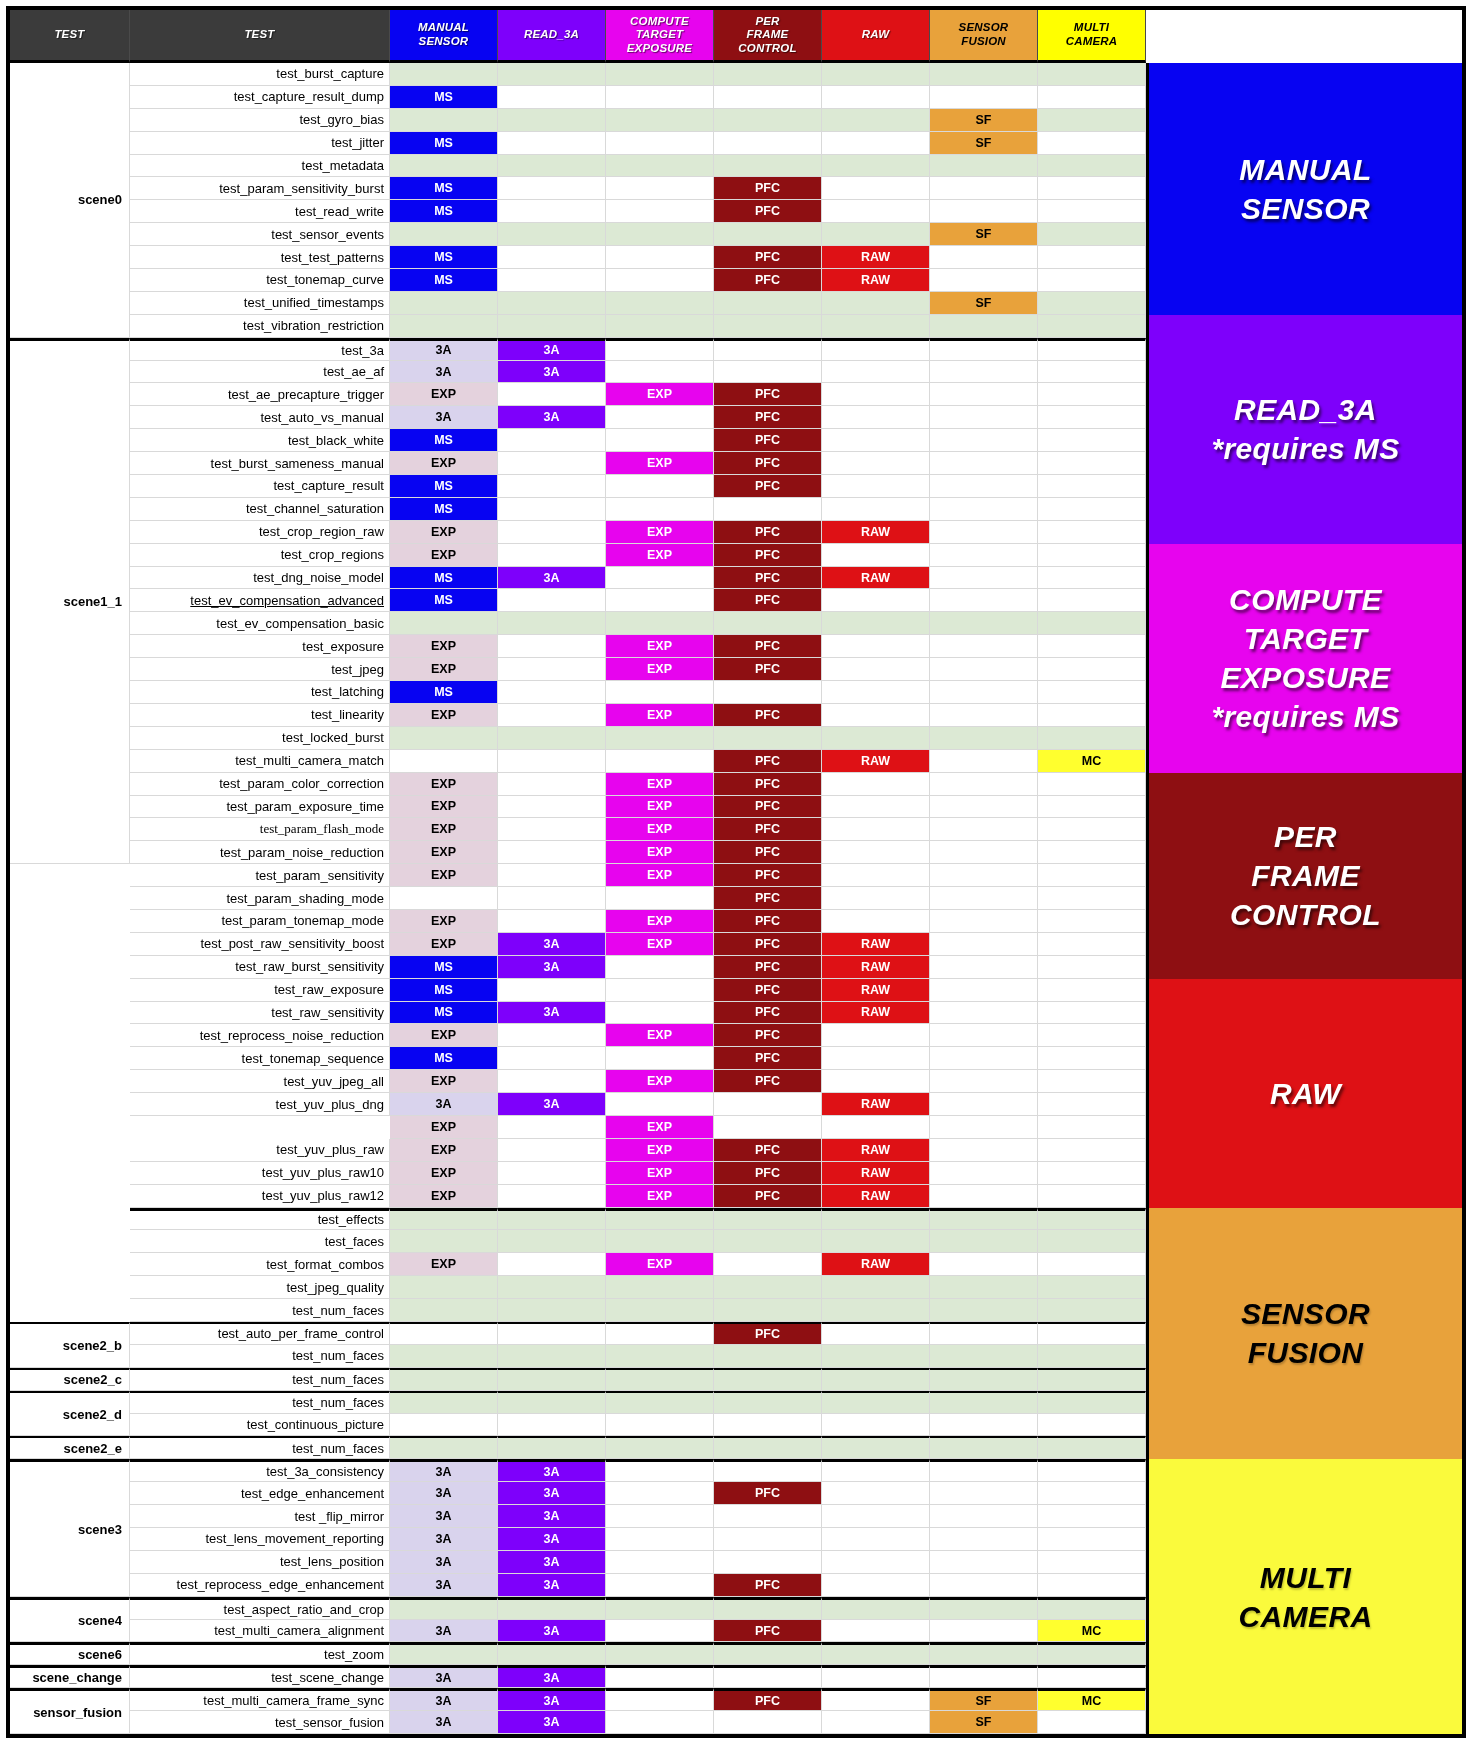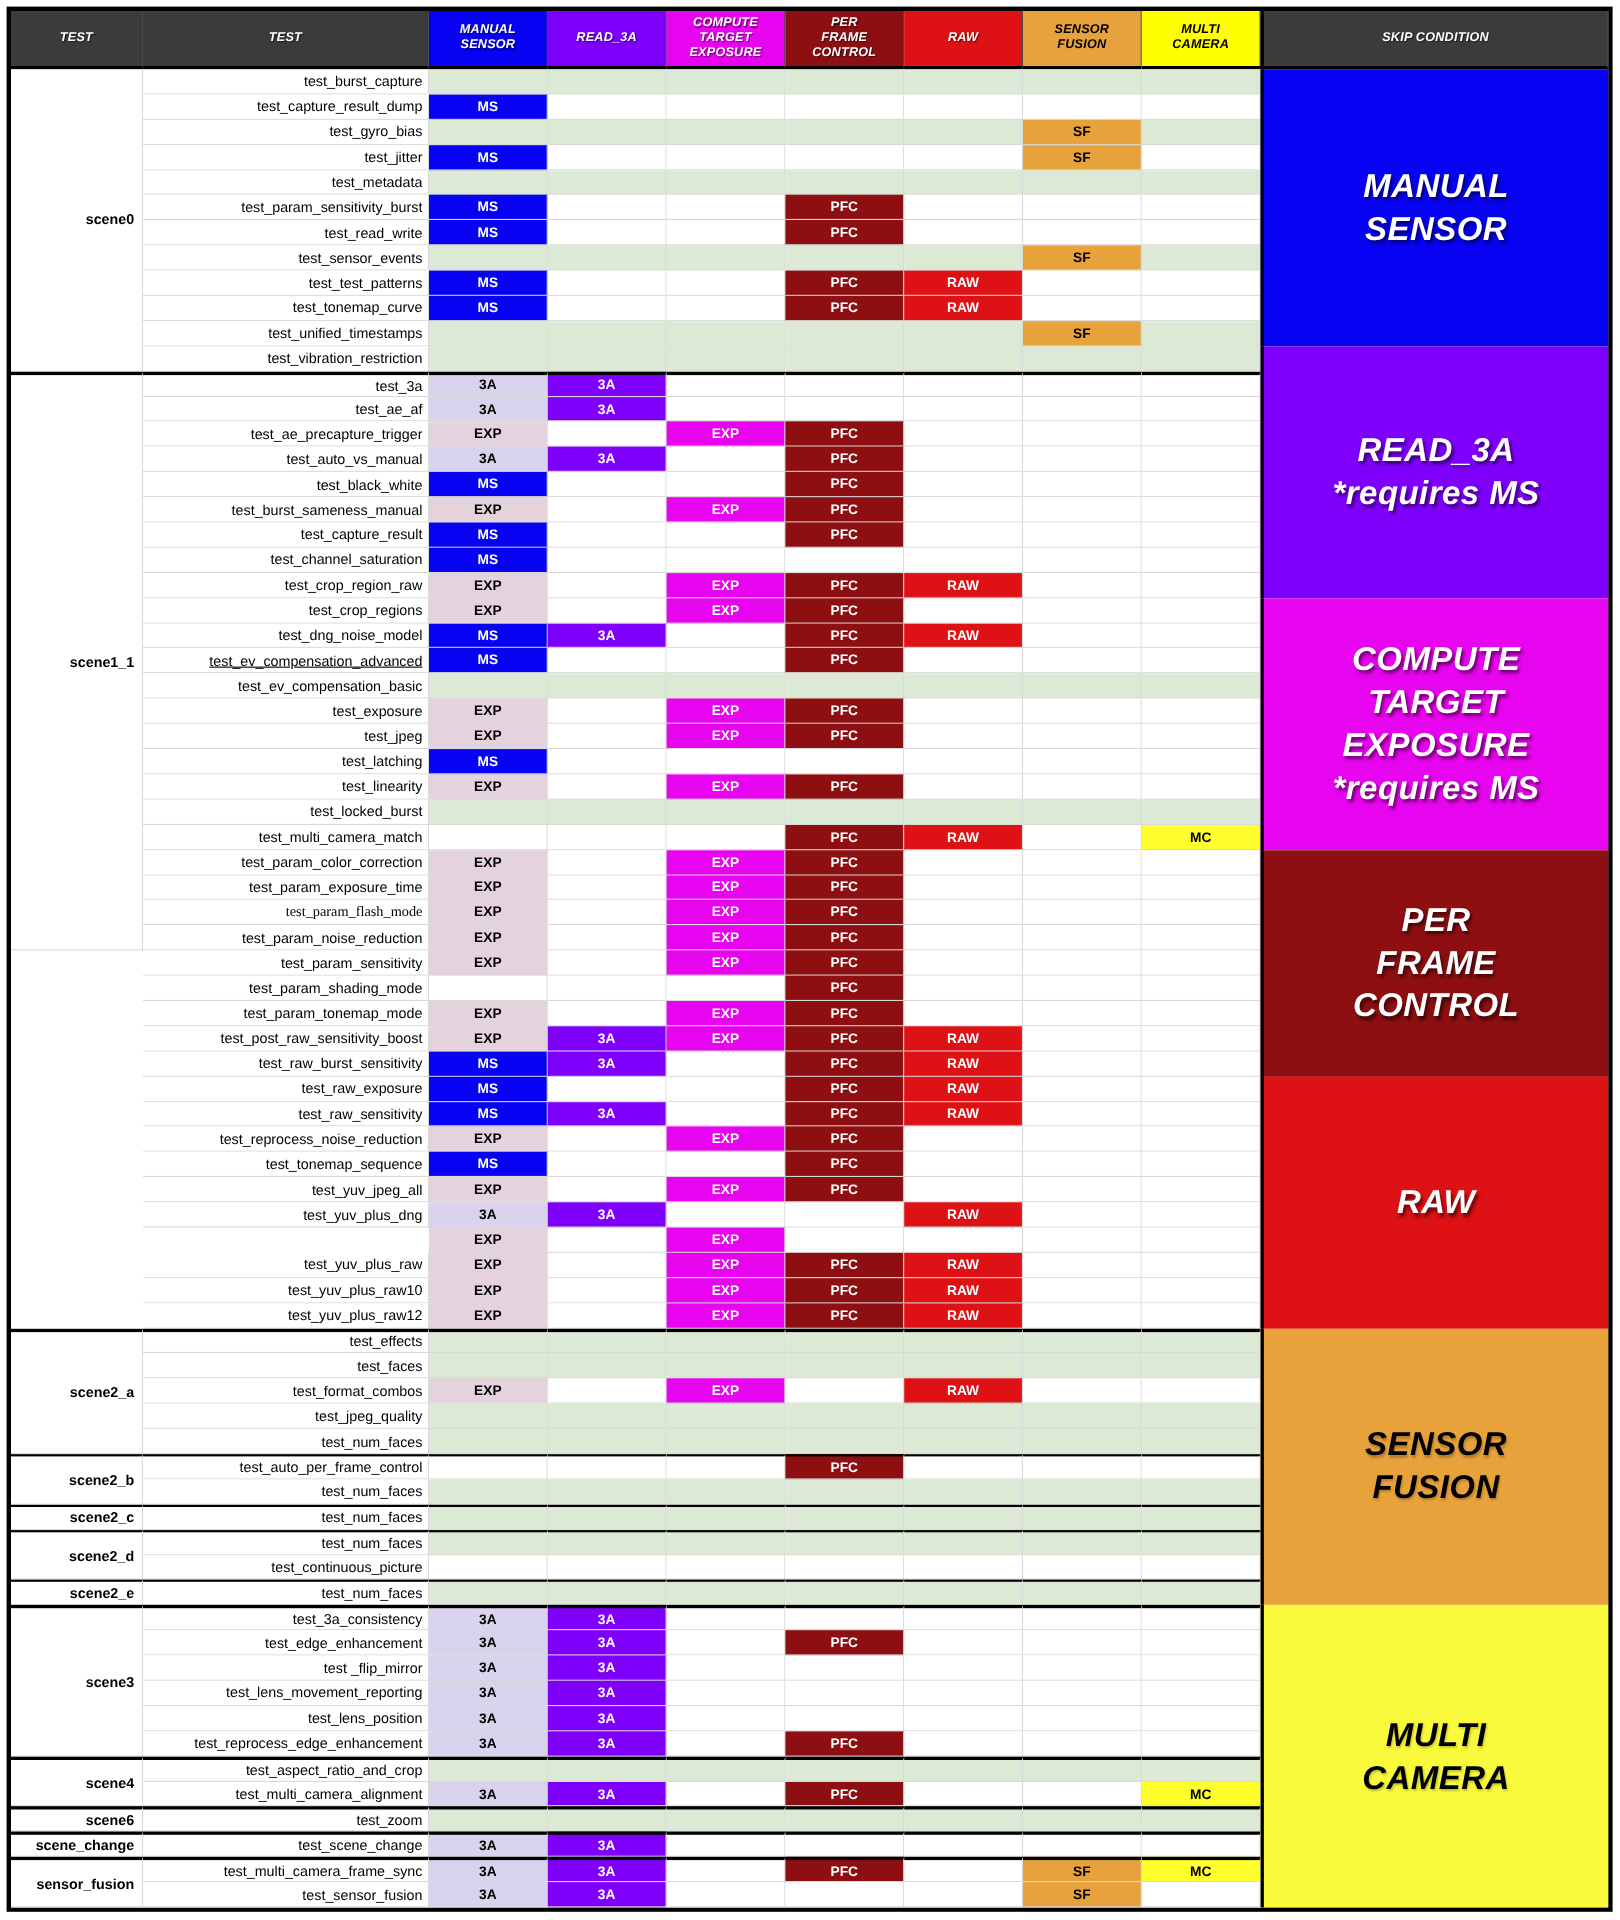--- a/index.html
+++ b/index.html
@@ -70,23 +70,20 @@
       <div class="hc shadowed" style="grid-area: 1 / 7; background: rgb(222, 17, 21); color: rgb(255, 255, 255);">
         <div>RAW</div>
       </div>
       <div class="hc" style="grid-area: 1 / 8; background: rgb(232, 162, 59); color: rgb(0, 0, 0);">
         <div>SENSOR</div>
         <div>FUSION</div>
       </div>
       <div class="hc" style="grid-area: 1 / 9; background: rgb(255, 255, 0); color: rgb(0, 0, 0);">
         <div>MULTI</div>
         <div>CAMERA</div>
-      </div>
-      <div class="hc shadowed" style="grid-area: 1 / 10; background: rgb(59, 59, 59); color: rgb(255, 255, 255); border-left: 3px solid rgb(0, 0, 0);">
-        <div>SKIP CONDITION</div>
       </div>
       <div class="bc test-cell" style="grid-area: 2 / 2;">test_burst_capture</div>
       <div class="bc" style="grid-area: 2 / 3; background: rgb(220, 233, 212);"></div>
       <div class="bc" style="grid-area: 2 / 4; background: rgb(220, 233, 212);"></div>
       <div class="bc" style="grid-area: 2 / 5; background: rgb(220, 233, 212);"></div>
       <div class="bc" style="grid-area: 2 / 6; background: rgb(220, 233, 212);"></div>
       <div class="bc" style="grid-area: 2 / 7; background: rgb(220, 233, 212);"></div>
       <div class="bc" style="grid-area: 2 / 8; background: rgb(220, 233, 212);"></div>
       <div class="bc" style="grid-area: 2 / 9; background: rgb(220, 233, 212);"></div>
       <div class="bc test-cell" style="grid-area: 3 / 2;">test_capture_result_dump</div>
@@ -516,21 +513,20 @@
       <div class="bc" style="grid-area: 55 / 8; background: rgb(220, 233, 212);"></div>
       <div class="bc" style="grid-area: 55 / 9; background: rgb(220, 233, 212);"></div>
       <div class="bc test-cell" style="grid-area: 56 / 2;">test_num_faces</div>
       <div class="bc" style="grid-area: 56 / 3; background: rgb(220, 233, 212);"></div>
       <div class="bc" style="grid-area: 56 / 4; background: rgb(220, 233, 212);"></div>
       <div class="bc" style="grid-area: 56 / 5; background: rgb(220, 233, 212);"></div>
       <div class="bc" style="grid-area: 56 / 6; background: rgb(220, 233, 212);"></div>
       <div class="bc" style="grid-area: 56 / 7; background: rgb(220, 233, 212);"></div>
       <div class="bc" style="grid-area: 56 / 8; background: rgb(220, 233, 212);"></div>
       <div class="bc" style="grid-area: 56 / 9; background: rgb(220, 233, 212);"></div>
-      <div class="bc scene-cell bt-thick" style="grid-area: 52 / 1 / 57;">scene2_a</div>
       <div class="bc test-cell bt-med" style="grid-area: 57 / 2;">test_auto_per_frame_control</div>
       <div class="bc bt-med" style="grid-area: 57 / 3;"></div>
       <div class="bc bt-med" style="grid-area: 57 / 4;"></div>
       <div class="bc bt-med" style="grid-area: 57 / 5;"></div>
       <div class="bc bt-med chip" style="grid-area: 57 / 6; background: rgb(142, 15, 18); color: rgb(255, 255, 255);">PFC</div>
       <div class="bc bt-med" style="grid-area: 57 / 7;"></div>
       <div class="bc bt-med" style="grid-area: 57 / 8;"></div>
       <div class="bc bt-med" style="grid-area: 57 / 9;"></div>
       <div class="bc test-cell" style="grid-area: 58 / 2;">test_num_faces</div>
       <div class="bc" style="grid-area: 58 / 3; background: rgb(220, 233, 212);"></div>

